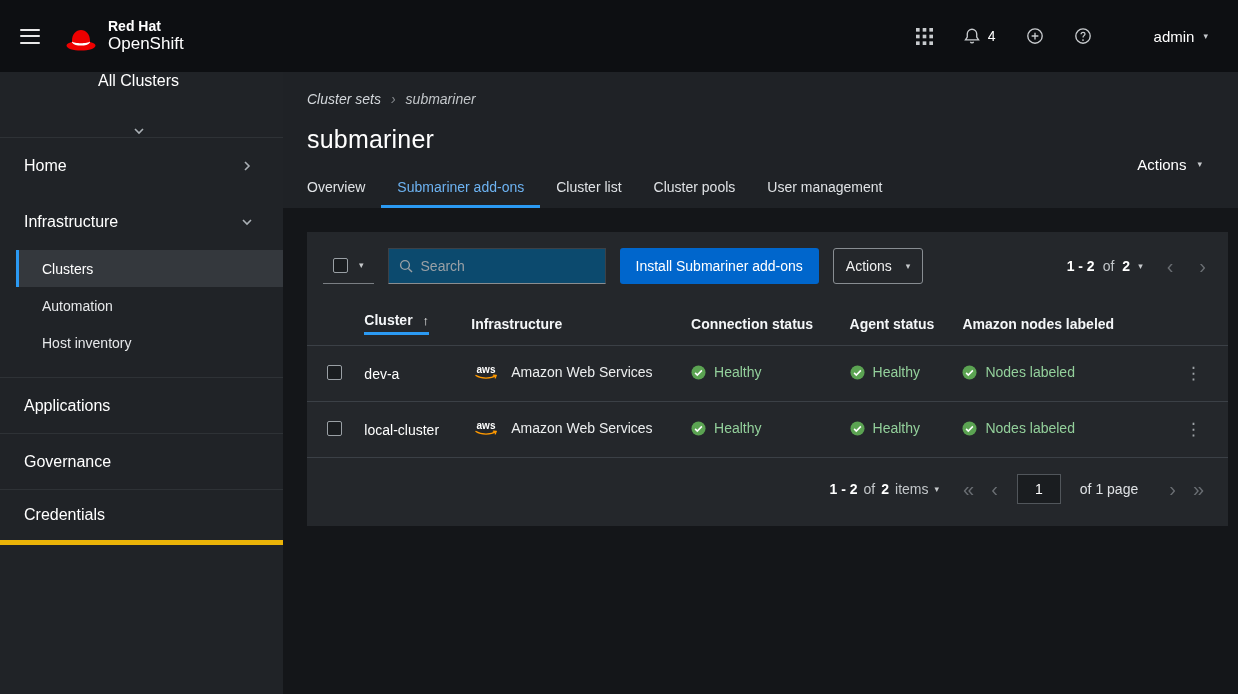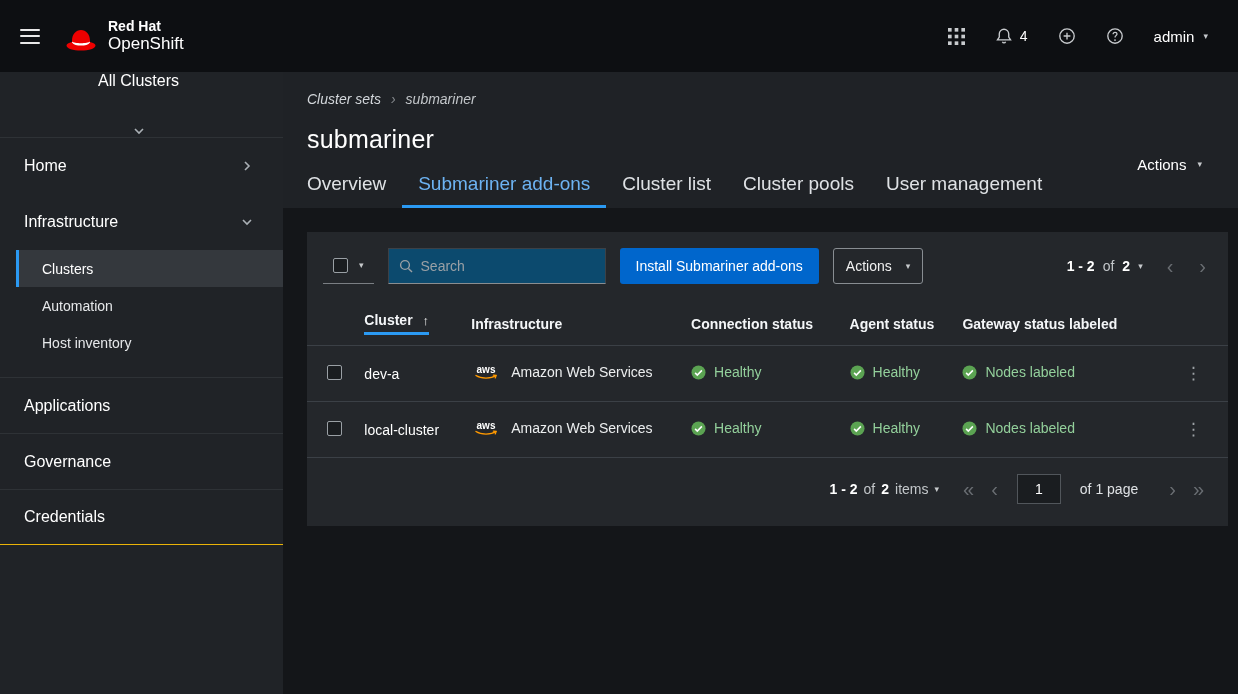--- a/index.html
+++ b/index.html
@@ -13,46 +13,46 @@
   .hamburger { width:20px; height:15px; display:flex; flex-direction:column; justify-content:space-between;
                background:none; border:none; cursor:pointer; margin-right:24px; }
   .hamburger span { display:block; height:2px; background:#e8e8e8; border-radius:1px; }
   .brand { display:flex; align-items:flex-end; gap:10px; cursor:pointer; }
   .brand-text { line-height:1.15; }
   .brand-line1 { font-weight:bold; font-size:14px; color:#fff; }
   .brand-line2 { font-size:17px; font-weight:500; color:#fff; }
   .masthead-right { margin-left:auto; display:flex; align-items:center; gap:30px; }
   .icon-btn { background:none; border:none; cursor:pointer; display:flex; align-items:center; gap:7px; color:#cfd2d5; }
   .notif-count { font-size:14px; color:#fff; }
-  .user-menu { display:flex; align-items:center; gap:9px; font-size:15px; color:#fff; cursor:pointer; }
+  .user-menu { display:flex; align-items:center; gap:9px; font-size:15px; color:#fff; cursor:pointer;margin-left:32px; }
   .caret { font-size:9px; color:#c6c9cc; line-height:1; }
 
   
   .sidebar { position:absolute; top:72px; left:0; width:283px; bottom:0; background:#202327; }
   .switcher { height:66px; display:flex; align-items:center; justify-content:space-between;
               padding:0 30px 0 24px; font-size:16px; color:#fff; cursor:pointer; border-bottom:1px solid #2e3236;flex-direction:column; }
   .nav-item { height:56px; display:flex; align-items:center; justify-content:space-between;
               padding:0 30px 0 24px; font-size:16px; color:#fff; cursor:pointer; }
   .nav-item.section { border-top:1px solid #2e3236; }
-  .nav-item.section.last { border-bottom:1px solid #eab308; }
+  .nav-item.section.last { border-bottom:5px solid #eab308; }
   .subnav { list-style:none; margin-left:16px; padding-bottom:16px; }
   .subnav li { height:37px; display:flex; align-items:center; padding-left:23px; font-size:14px;
                color:#e6e8ea; cursor:pointer; border-left:3px solid transparent; }
   .subnav li.active { background:#34383d; border-left-color:#2b9af3; color:#fff; }
   .chev { flex:0 0 auto; }
 
   
   .page-header { position:absolute; top:72px; left:283px; right:0; height:136px; background:#1f2226; }
   .breadcrumb { display:flex; align-items:center; gap:10px; padding:19px 24px 0; font-size:14px;font-style:italic; }
   .breadcrumb-link { color:#d3d7db; cursor:pointer; }
   .breadcrumb-sep { color:#85898d; }
   .breadcrumb-current { color:#c2c6c9; }
   .page-title { font-size:25px; font-weight:500; color:#fff; padding:18px 24px 0; letter-spacing:.2px; }
   .tabs { position:absolute; bottom:0; left:8px; display:flex; }
-  .tab { padding:10px 16px 13px; font-size:19px; color:#dfe2e5; cursor:pointer; position:relative; }
+  .tab { padding:10px 16px 13px; font-size:14px; color:#dfe2e5; cursor:pointer; position:relative; }
   .tab.active { color:#6db3f2; }
   .tab.active::after { content:""; position:absolute; left:0; right:0; bottom:0; height:3px; background:#2b9af3; }
   .page-actions { position:absolute; right:36px; top:84px; display:flex; align-items:center; gap:11px;
                   font-size:15px; color:#fff; cursor:pointer; background:none; border:none; font-family:inherit; }
 
   
   .content { position:absolute; top:208px; left:283px; right:0; bottom:0; background:#141619;
              padding:24px 10px 0 24px; }
   .card { background:#24272b; }
   .expand-card { height:72px; display:flex; align-items:center; gap:22px; padding:0 26px;
@@ -291,21 +291,21 @@
           <th class="col-check"></th>
           <th class="col-cluster">
             <span class="sort-header">
               <span>Cluster</span>
               <span class="sort-arrow">↑</span>
             </span>
           </th>
           <th class="col-infra">Infrastructure</th>
           <th class="col-conn">Connection status</th>
           <th class="col-agent">Agent status</th>
-          <th class="col-gw">Gateway status labeled</th>
+          <th class="col-gw">Amazon nodes labeled</th>
           <th class="col-kebab"></th>
         </tr>
       </thead>
       <tbody>
         <tr>
           <td class="col-check"><input type="checkbox" class="checkbox" style=""></td>
           <td class="col-cluster"><span class="cluster-name">dev-a</span></td>
           <td class="col-infra">
             <span class="infra-cell">
               <svg width="30" height="19" viewBox="0 0 30 19">

